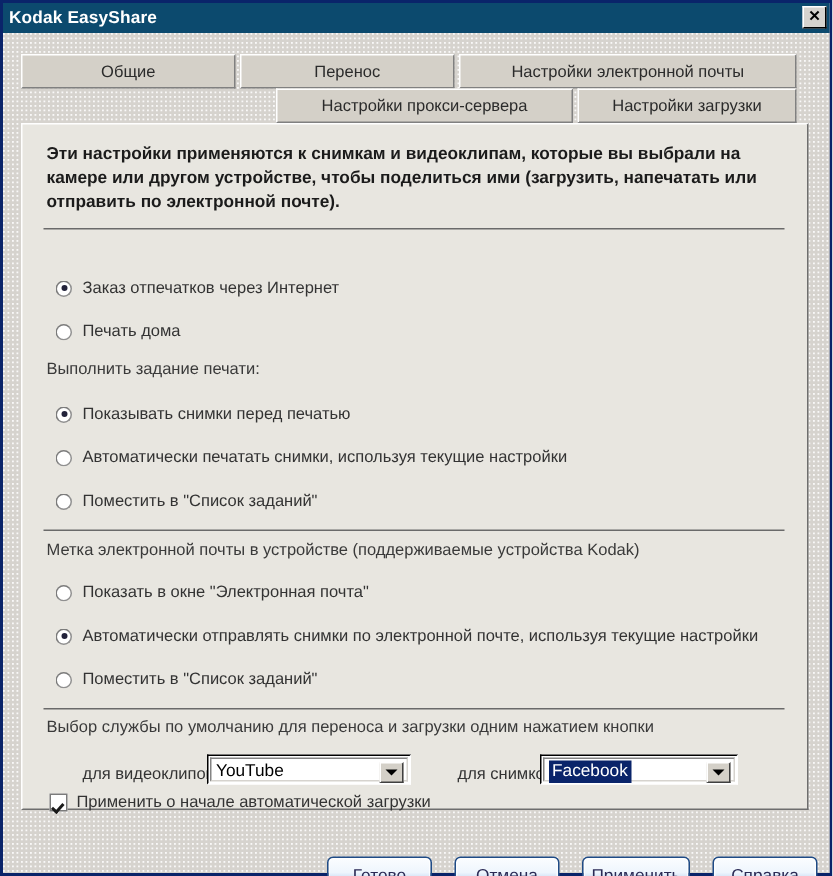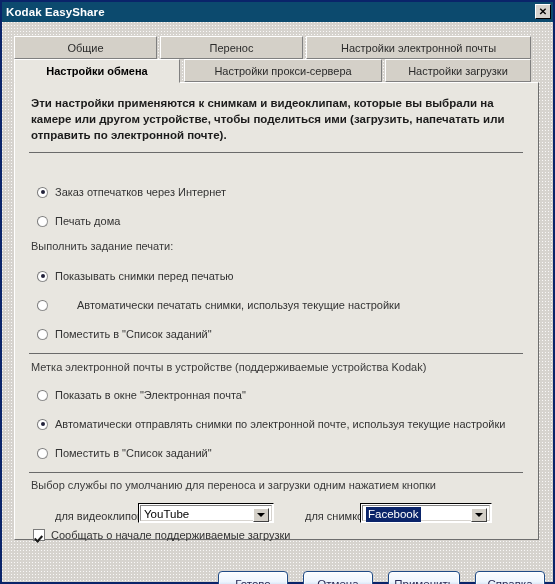--- a/index.html
+++ b/index.html
@@ -330,23 +330,20 @@
           </div>
           <div class="tab" style="left:146px; width:143px;">
             <span>Перенос</span>
           </div>
           <div class="tab" style="left:292px; width:225px;">
             <span>Настройки электронной почты</span>
           </div>
         </div>
 
         <div class="tab-row row2">
-          <div class="tab active" style="left:0px; width:166px;">
-            <span>Настройки обмена</span>
-          </div>
           <div class="tab" style="left:170px; width:198px;">
             <span>Настройки прокси-сервера</span>
           </div>
           <div class="tab" style="left:371px; width:146px;">
             <span>Настройки загрузки</span>
           </div>
         </div>
       </div>
 
       <div class="panel dotted">
@@ -366,21 +363,21 @@
           <span class="radio-label">Печать дома</span>
         </div>
 
         <div class="grouplabel" style="top:157px;">Выполнить задание печати:</div>
 
         <div class="radio-row" style="top:186px;">
           <span class="radio checked"></span>
           <span class="radio-label">Показывать снимки перед печатью</span>
         </div>
 
-        <div class="radio-row" style="top:215px;gap:22px;">
+        <div class="radio-row" style="top:215px;">
           <span class="radio"></span>
           <span class="radio-label">Автоматически печатать снимки, используя текущие настройки</span>
         </div>
 
         <div class="radio-row" style="top:244px;">
           <span class="radio"></span>
           <span class="radio-label">Поместить в "Список заданий"</span>
         </div>
 
         <div class="sep" style="top:270px;"></div>
@@ -423,21 +420,21 @@
           <div class="combo-inner">
             <span class="combo-text">Facebook</span>
             <span class="combo-arrow">
               <span class="tri"></span>
             </span>
           </div>
         </div>
 
         <div class="checkbox-row" style="top:446px;">
           <span class="checkbox checked"></span>
-          <span class="checkbox-label">Сообщать о начале поддерживаемые загрузки</span>
+          <span class="checkbox-label">Применить о начале автоматической загрузки</span>
         </div>
 
       </div>
 
       <div class="btn" style="left:216px; width:70px;">
         <span>Готово</span>
       </div>
       <div class="btn" style="left:301px; width:70px;">
         <span>Отмена</span>
       </div>

